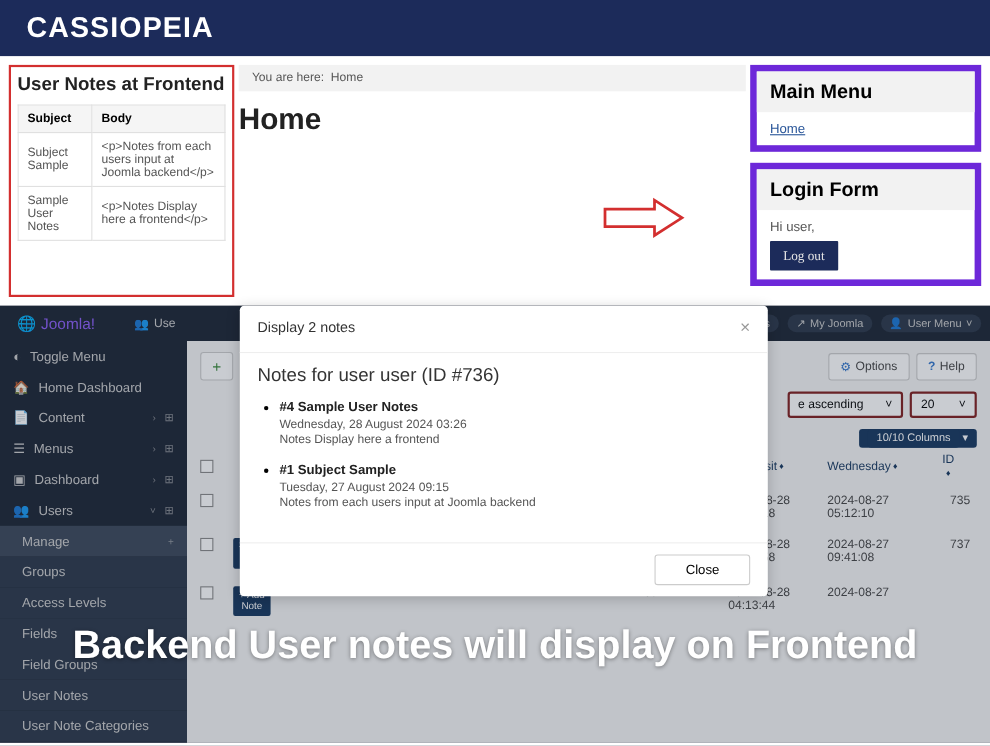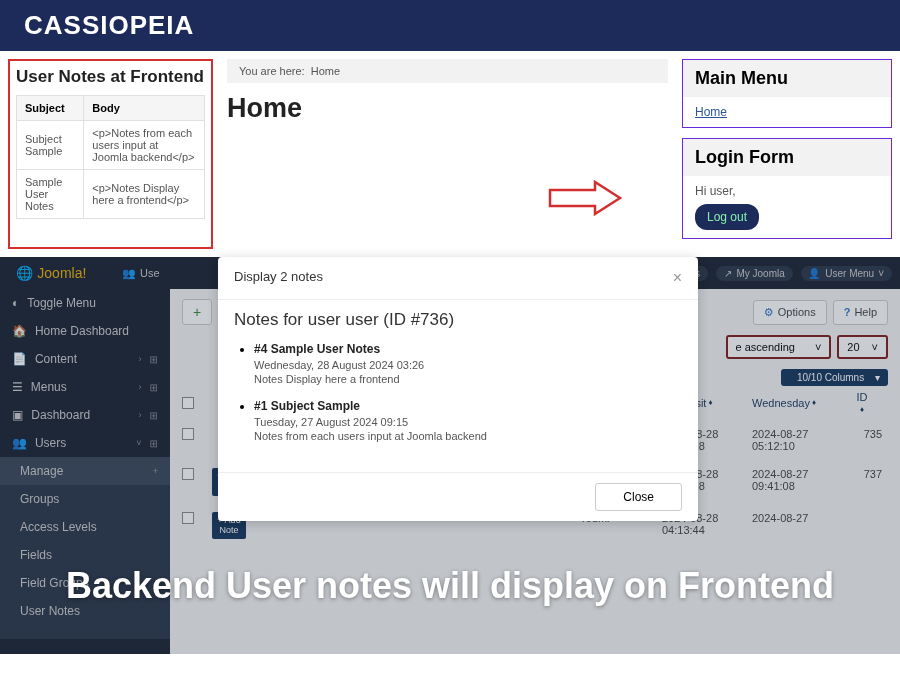--- a/index.html
+++ b/index.html
@@ -1,43 +1,43 @@
 <!DOCTYPE html>
 <html><head>
 <meta charset="utf-8">
 <style>
 * { margin: 0; padding: 0; box-sizing: border-box; font-family: -apple-system, BlinkMacSystemFont, "Segoe UI", Arial, sans-serif; }
 body { width: 900px; height: 678px; overflow: hidden; background: #fff; position: relative; }
 
 
 .fe-header { background: #1c2b5a; color: #fff; padding: 10px 24px; font-size: 26px; font-weight: 700; letter-spacing: 1px; }
-.fe-body { display: flex; gap: 10px; padding: 8px; }
+.fe-body { display: flex; padding: 8px; }
 .fe-left { width: 205px; border: 2px solid #d32f2f; padding: 6px; }
 .fe-mod-title { font-size: 17px; font-weight: 700; color: #222; margin-bottom: 8px; }
 .fe-table { width: 100%; border-collapse: collapse; font-size: 11px; }
 .fe-table th, .fe-table td { border: 1px solid #e0e0e0; padding: 6px 8px; text-align: left; }
 .fe-table th { background: #f5f5f5; font-weight: 700; }
 .fe-table td { color: #555; }
 .fe-main { flex: 1; padding: 0 4px; }
 .fe-bc { background: #f2f2f2; padding: 6px 12px; font-size: 11px; color: #555; margin-bottom: 10px; }
 .fe-h1 { font-size: 27px; font-weight: 700; color: #222; }
 .fe-right { width: 210px; }
-.fe-side-mod { border: 1px solid #6d28d9; margin-bottom: 10px; }
+.fe-side-mod { border: 6px solid #6d28d9; margin-bottom: 10px; }
 .fe-side-h { background: #f2f2f2; padding: 8px 12px; font-size: 18px; font-weight: 700; }
 .fe-side-b { padding: 8px 12px; font-size: 12px; }
 .fe-side-b a { color: #2a5699; text-decoration: underline; }
 .fe-greet { font-size: 12px; color: #555; margin-bottom: 6px; }
-.logout-btn { background: #1c2b5a; color: #86efac; border: none; padding: 6px 12px; font-size: 12px; border-radius: 12px; cursor: pointer; }
+.logout-btn { background: #1c2b5a; color: #e5e5e5; border: none; padding: 6px 12px; font-size: 12px; border-radius: 1px; cursor: pointer; font-family: Liberation Serif, serif; }
 .arrow { position: absolute; left: 545px; top: 178px; }
 .arrow svg { width: 80px; height: 40px; }
 
 
 .be { position: relative; width: 900px; height: 397px; background: #2a3547; }
 .be-top { display: flex; align-items: center; background: #1a2332; color: #ccc; height: 32px; font-size: 11px; }
-.be-logo { padding: 0 16px; font-size: 14px; color: #eab308; }
+.be-logo { padding: 0 16px; font-size: 14px; color: #8b5cf6; }
 .be-top-right { margin-left: auto; display: flex; gap: 8px; padding-right: 8px; }
 .be-top-chip { display: flex; align-items: center; gap: 4px; padding: 2px 8px; border-radius: 12px; background: #2a3648; font-size: 10px; }
 .be-main { display: flex; height: 365px; }
 .be-side { width: 170px; background: #1a2332; color: #ccc; font-size: 12px; overflow: hidden; }
 .be-side-item { display: flex; align-items: center; padding: 7px 12px; gap: 8px; position: relative; }
 .be-side-item.sub { padding-left: 20px; background: #2a3648; }
 .be-side-item.active { background: #3a4658; }
 .be-side-chev { margin-left: auto; font-size: 9px; opacity: 0.6; }
 .be-side-grid { font-size: 10px; opacity: 0.6; }
 .be-content { flex: 1; background: #f5f5f5; position: relative; overflow: hidden; }
@@ -177,20 +177,23 @@
         </div>
       <div class="be-side-item sub">
           <span>Fields</span>
         </div>
       <div class="be-side-item sub">
           <span>Field Groups</span>
         </div>
       <div class="be-side-item sub">
           <span>User Notes</span>
         </div>
+      <div class="be-side-item sub">
+          <span>User Note Categories</span>
+        </div>
       <div class="be-side-item sub"></div>
 
     </div>
     <div class="be-content">
       <div class="be-toolbar">
         <div class="be-new">+</div>
         <div class="be-tool-right">
           <div class="be-sm-btn">
               <span class="gear">⚙</span>
               <span>Options</span>
@@ -199,21 +202,21 @@
               <span class="q">?</span>
               <span>Help</span>
             </div>
         </div>
       </div>
       <div class="be-filter-row">
         <div class="be-select">
             <span>e ascending</span>
             <span>˅</span>
           </div>
-        <div class="be-select" style="gap:12px">
+        <div class="be-select" style="gap:22px">
             <span>20</span>
             <span>˅</span>
           </div>
       </div>
       <div class="be-colcount"><span><span>10/10 Columns</span> ▾</span></div>
       <div class="be-table-head">
         <div class="be-th ck">
             <span class="chk"></span>
           </div>
         <div class="be-th addn"></div>

